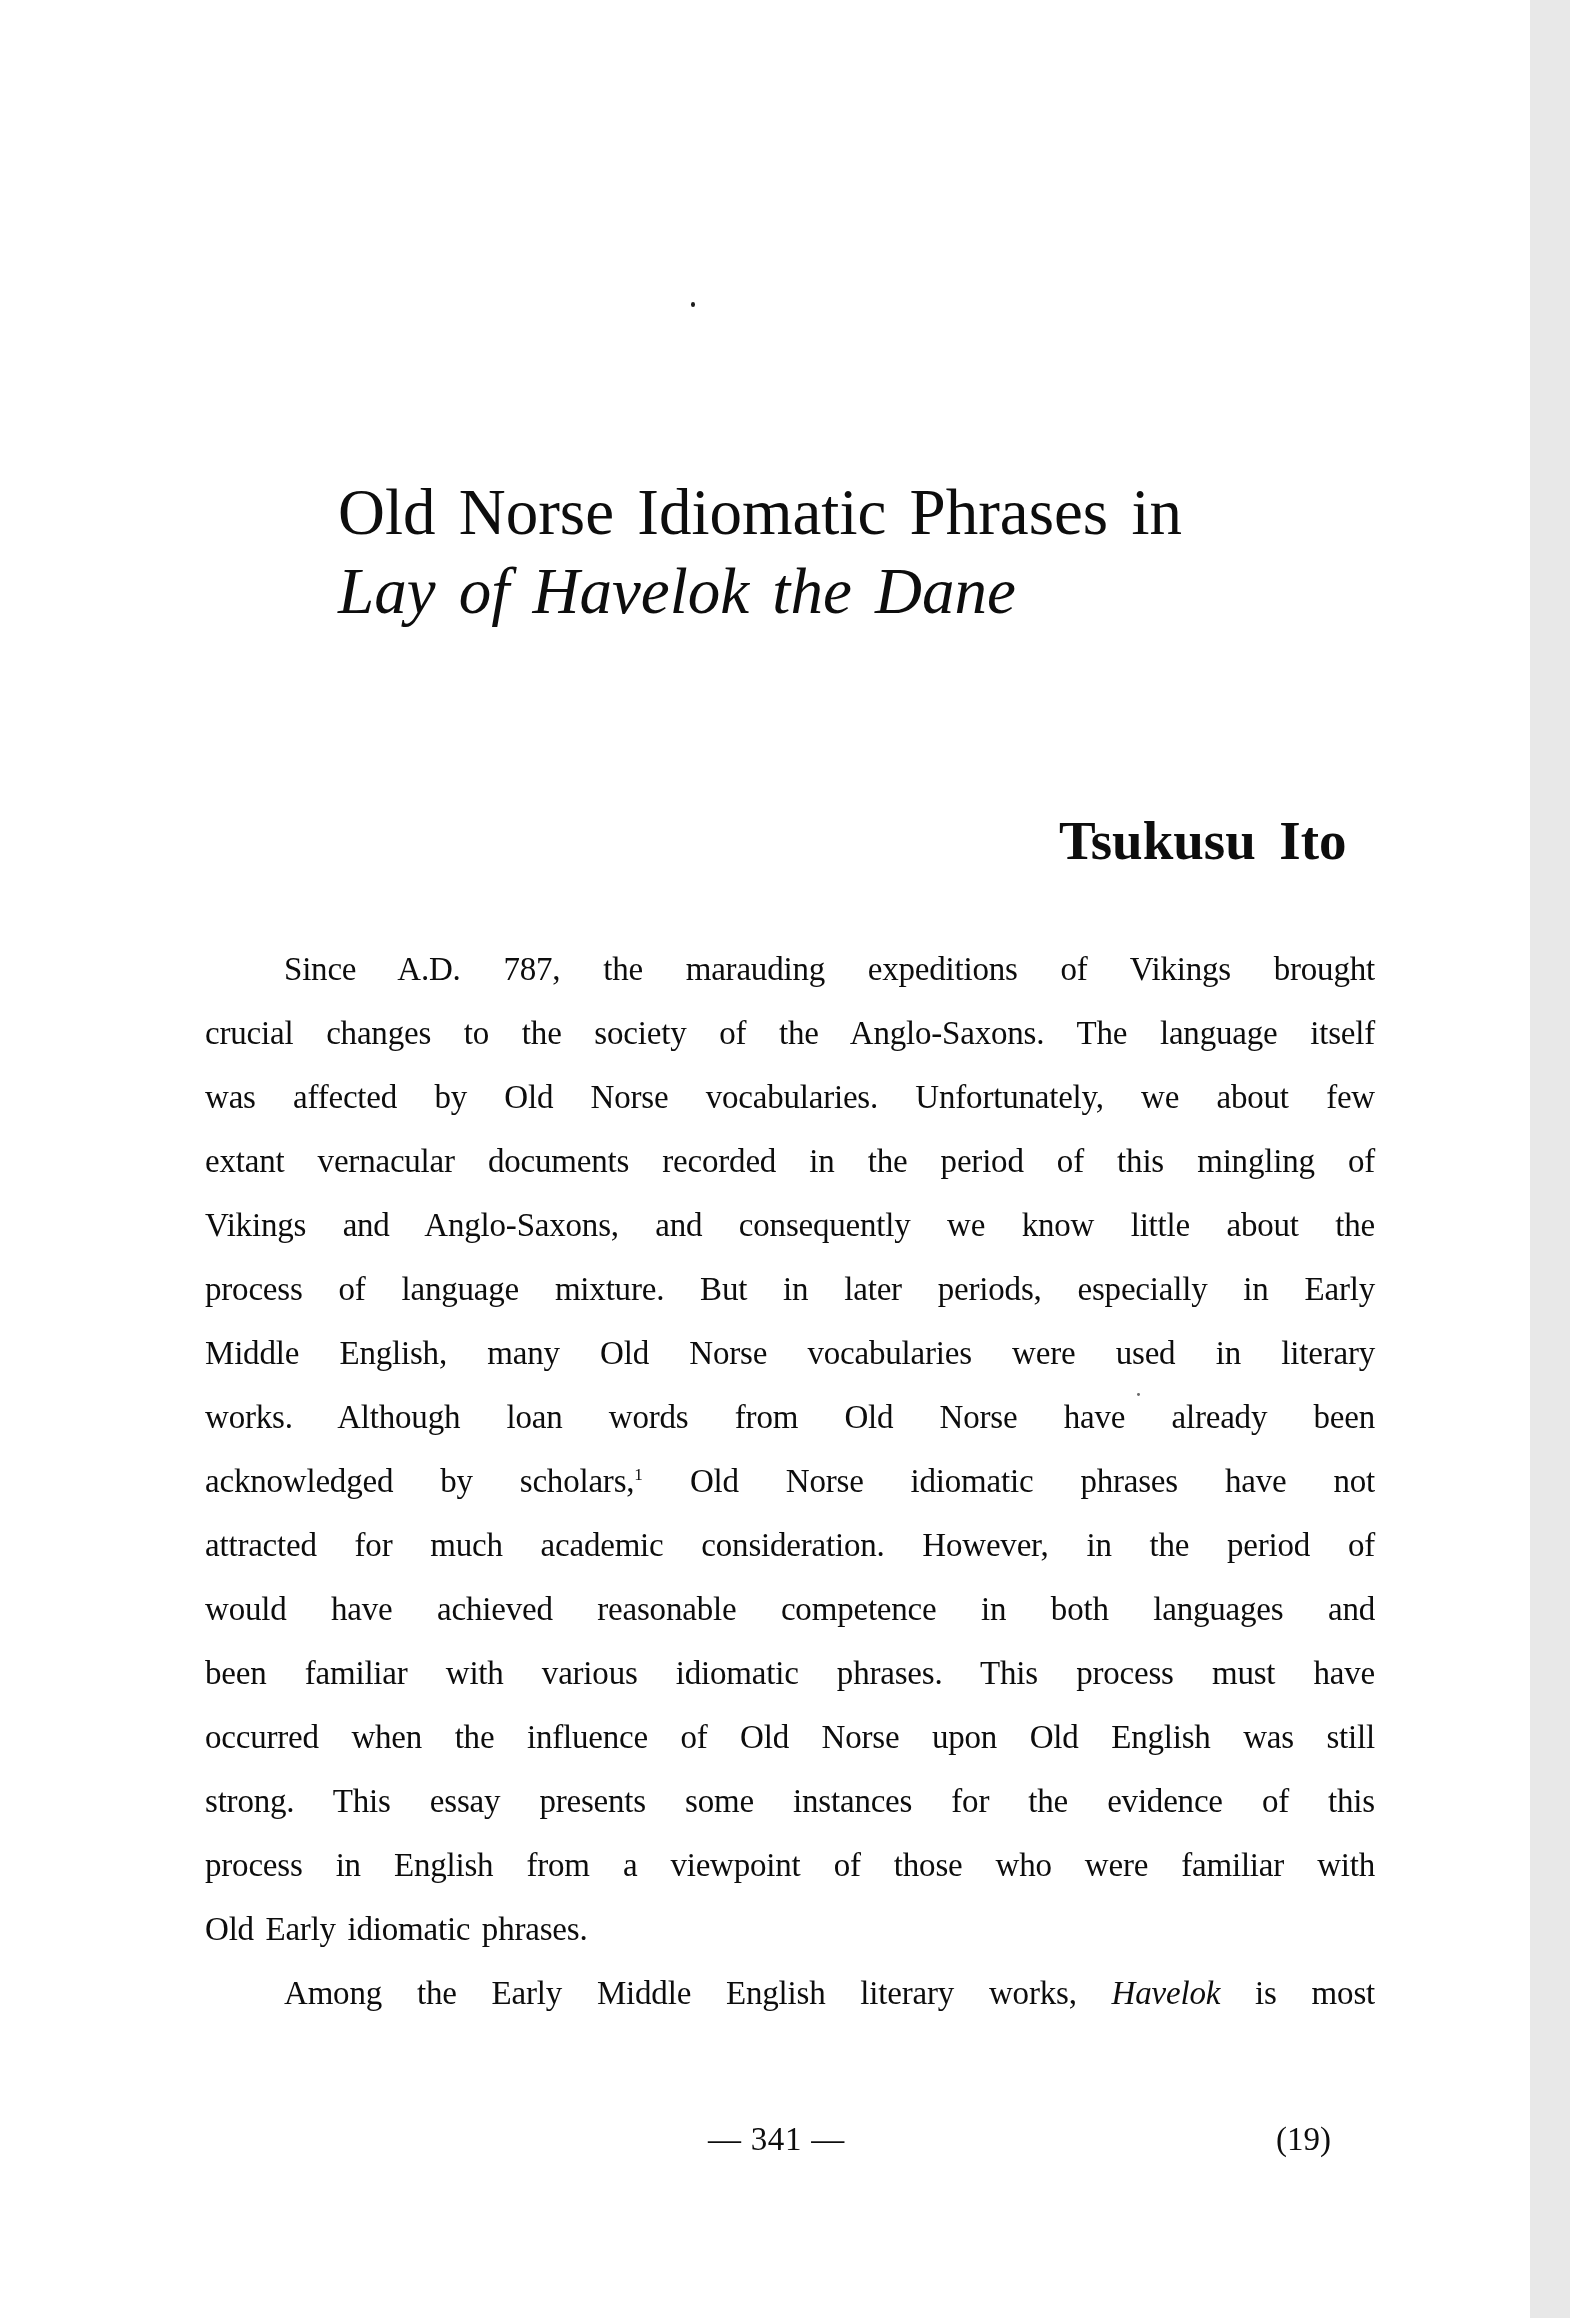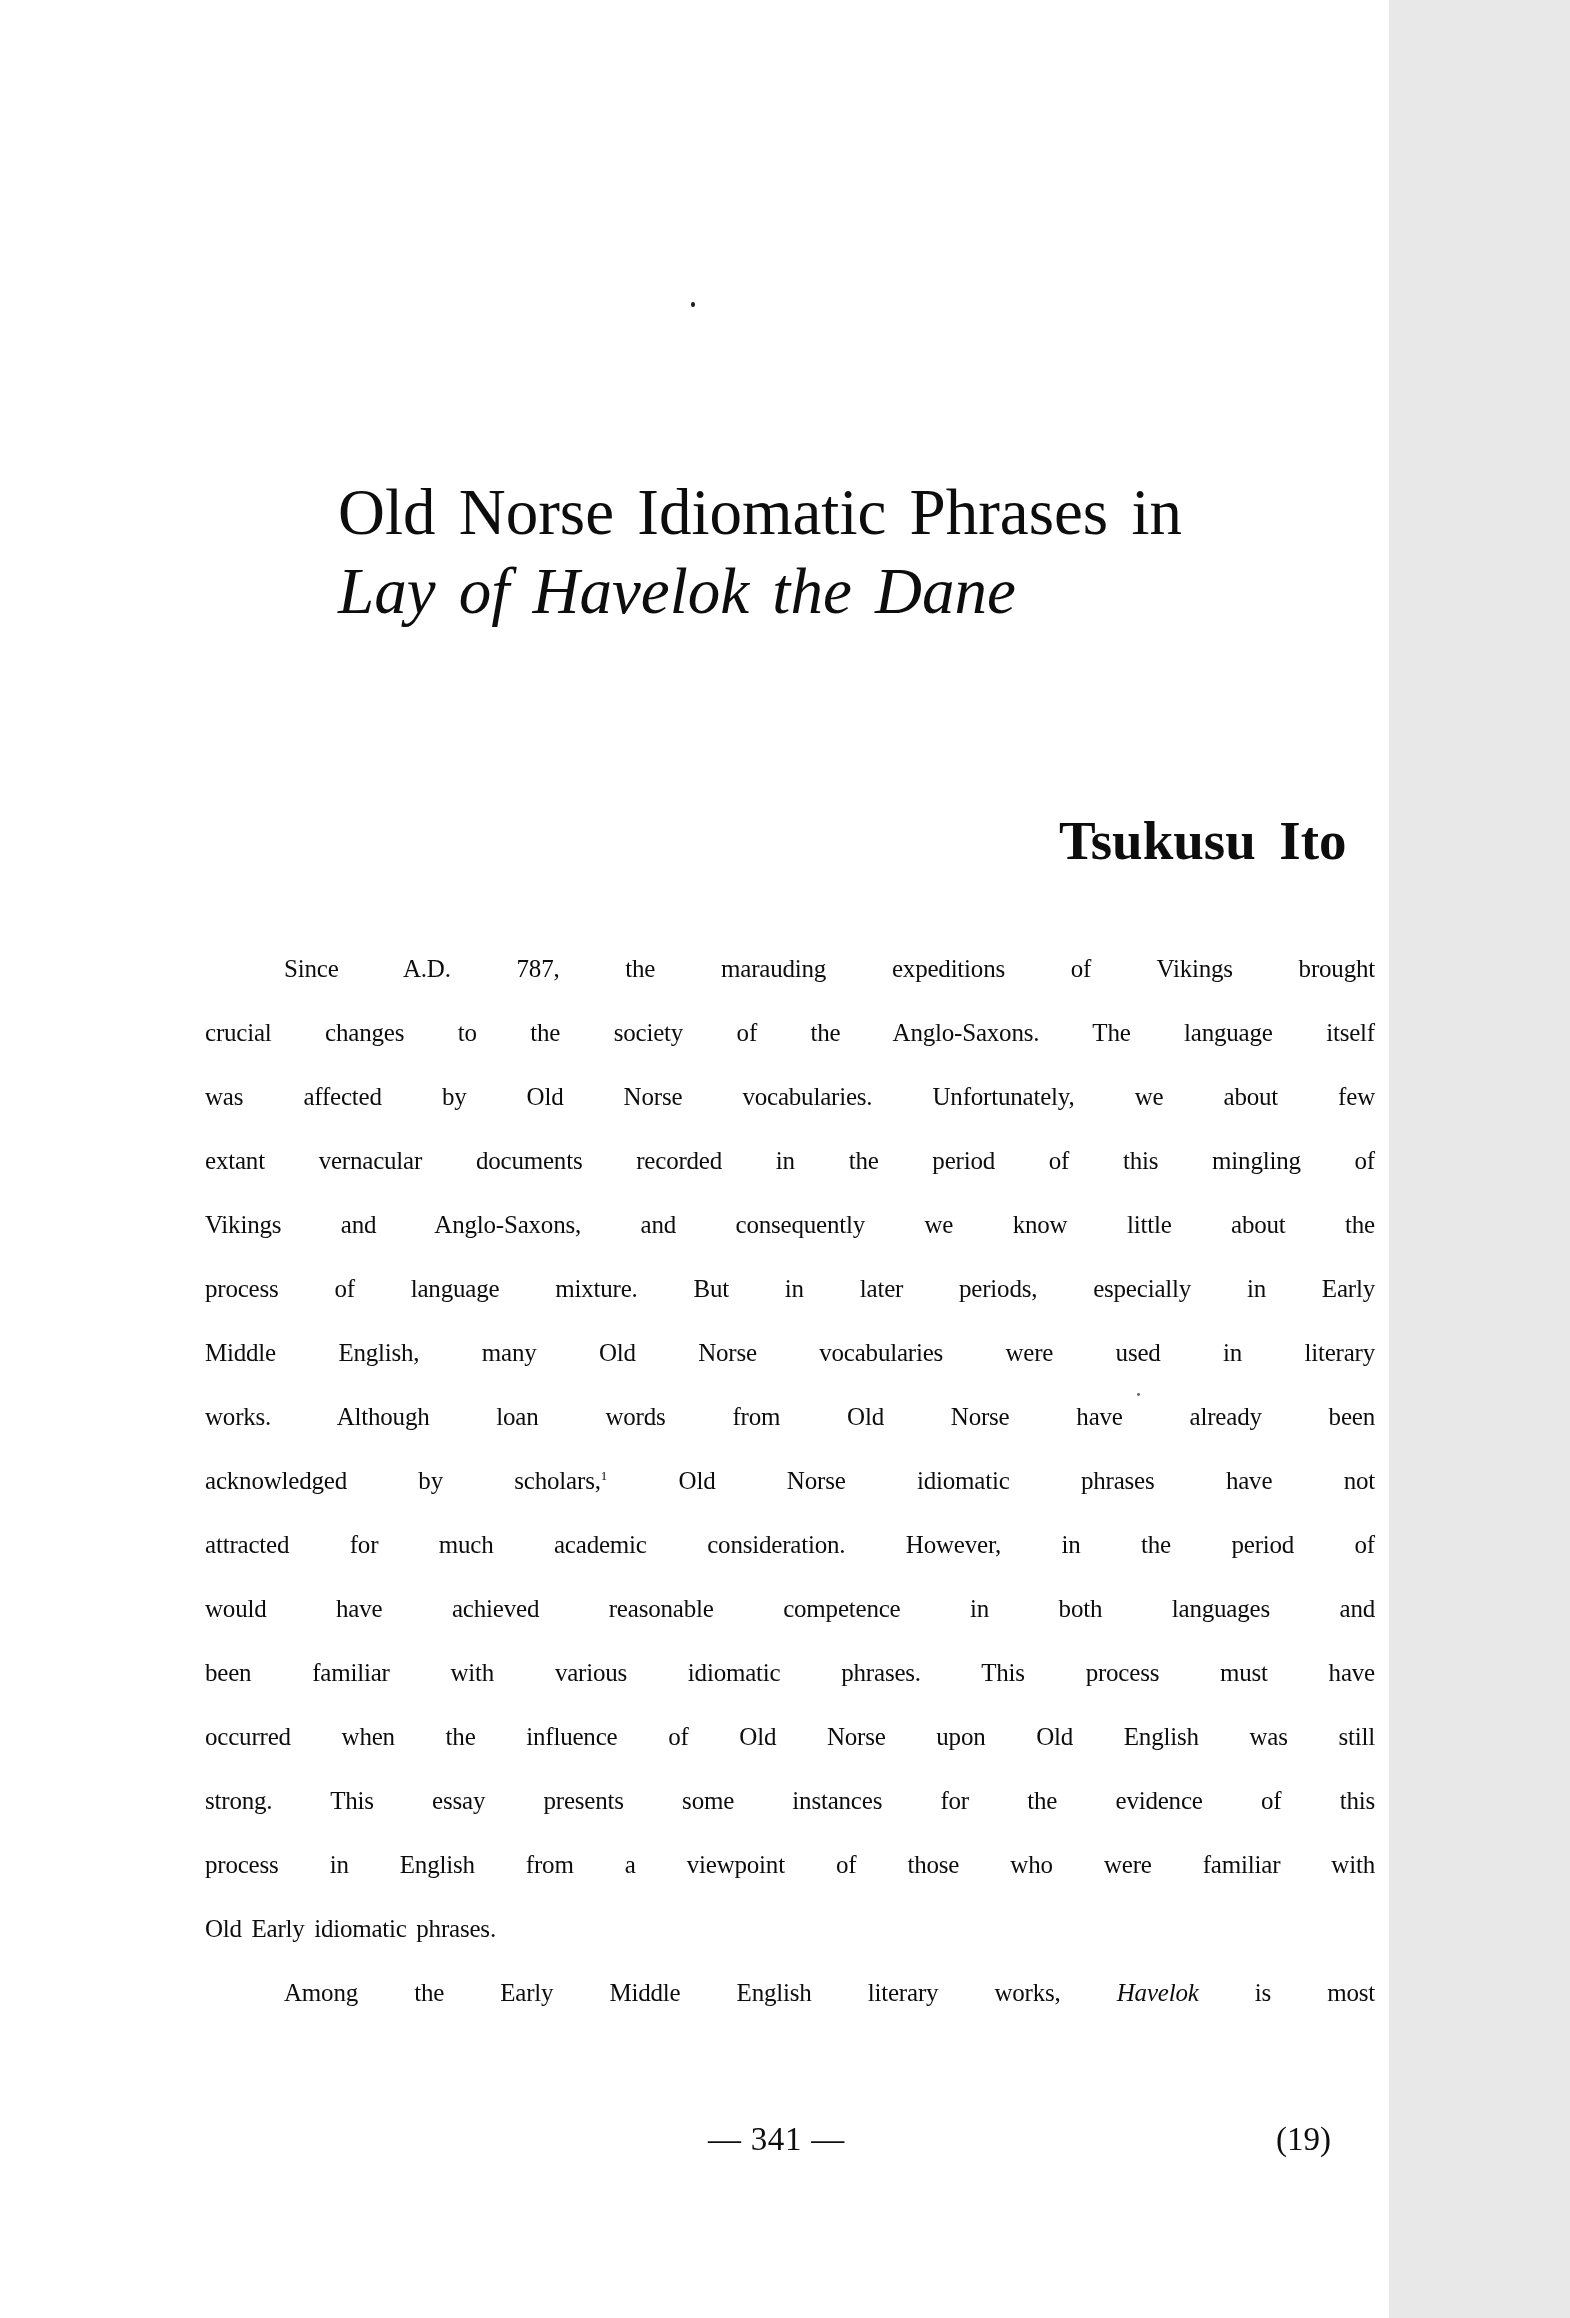--- a/index.html
+++ b/index.html
@@ -2,21 +2,21 @@
 <html style="font-size:11.2px"><head>
 <meta charset="utf-8">
 <style>
   html, body {
     margin: 0;
     padding: 0;
     background: #e8e8e8;
   }
   .page {
     position: relative;
-    width: 1389px;
+    width: 1530px;
     height: 2319px;
     background: #ffffff;
     font-family: "Liberation Serif", "DejaVu Serif", serif;
     color: #0d0d0d;
     overflow: hidden;
   }
   .title-block {
     position: absolute;
     left: 338px;
     top: 473px;
@@ -39,21 +39,21 @@
     line-height: 77px;
     font-weight: bold;
     word-spacing: 9.8px;
     white-space: nowrap;
   }
   .body-text {
     position: absolute;
     left: 205px;
     top: 937px;
     width: 1170px;
-    font-size: 25px;
+    font-size: 33px;
     word-spacing: 3.5px;
     letter-spacing: -0.2px;
   }
   .line {
     height: 64px;
     line-height: 64px;
     text-align: justify;
     text-align-last: left;
   }
   .line.justify {

